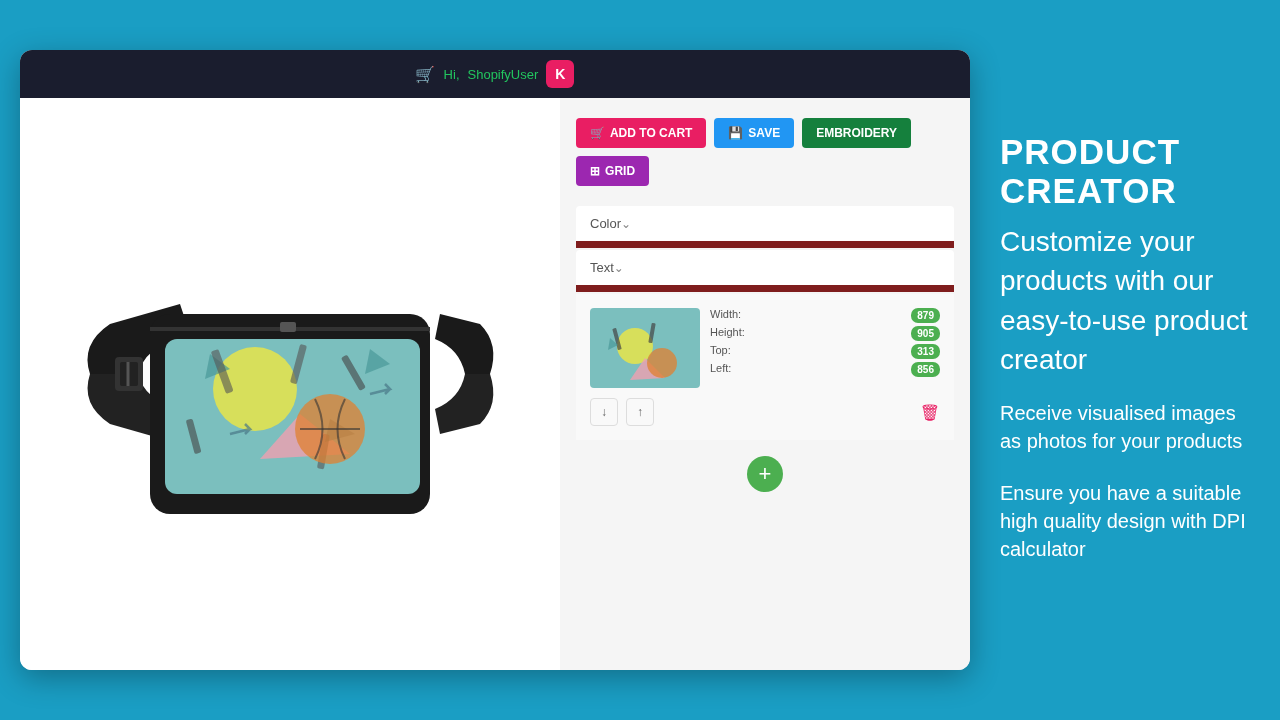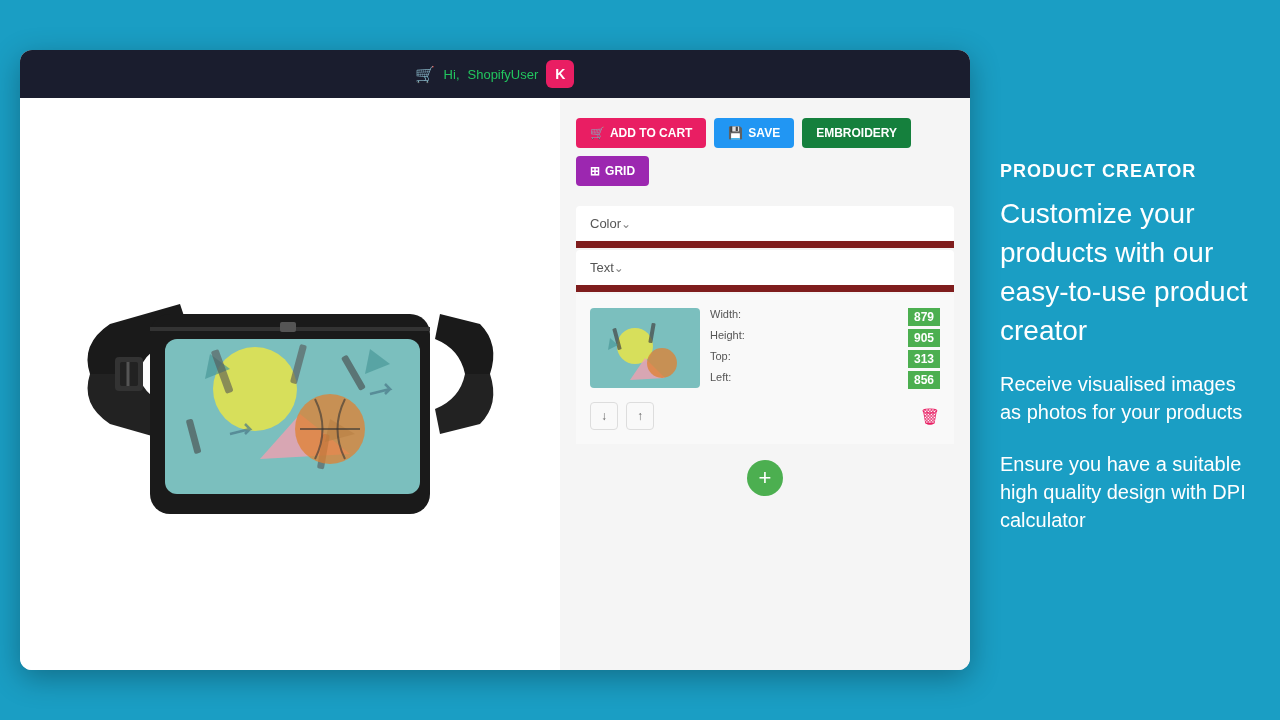--- a/index.html
+++ b/index.html
@@ -195,23 +195,23 @@
 
     .stat-row {
       display: flex;
       align-items: flex-start;
       justify-content: space-between;
       margin-bottom: 3px;
     }
 
     .stat-badge {
       padding: 2px 6px;
-      border-radius: 0;
+      border-radius: 7px;
       color: white;
-      font-size: 12px;
+      font-size: 10px;
       font-weight: bold;
     }
 
     .badge-green { background: #4caf50; }
 
     .image-actions {
       display: flex;
       align-items: center;
       gap: 8px;
       margin-top: 8px;
@@ -256,21 +256,21 @@
     }
 
     
     .info-panel {
       flex: 1;
       color: white;
       padding: 10px 0;
     }
 
     .info-title {
-      font-size: 18px;
+      font-size: 35px;
       font-weight: 900;
       text-transform: uppercase;
       margin-bottom: 12px;
       line-height: 1.1;
       letter-spacing: 1px;
     }
 
     .info-subtitle {
       font-size: 28px;
       line-height: 1.4;

